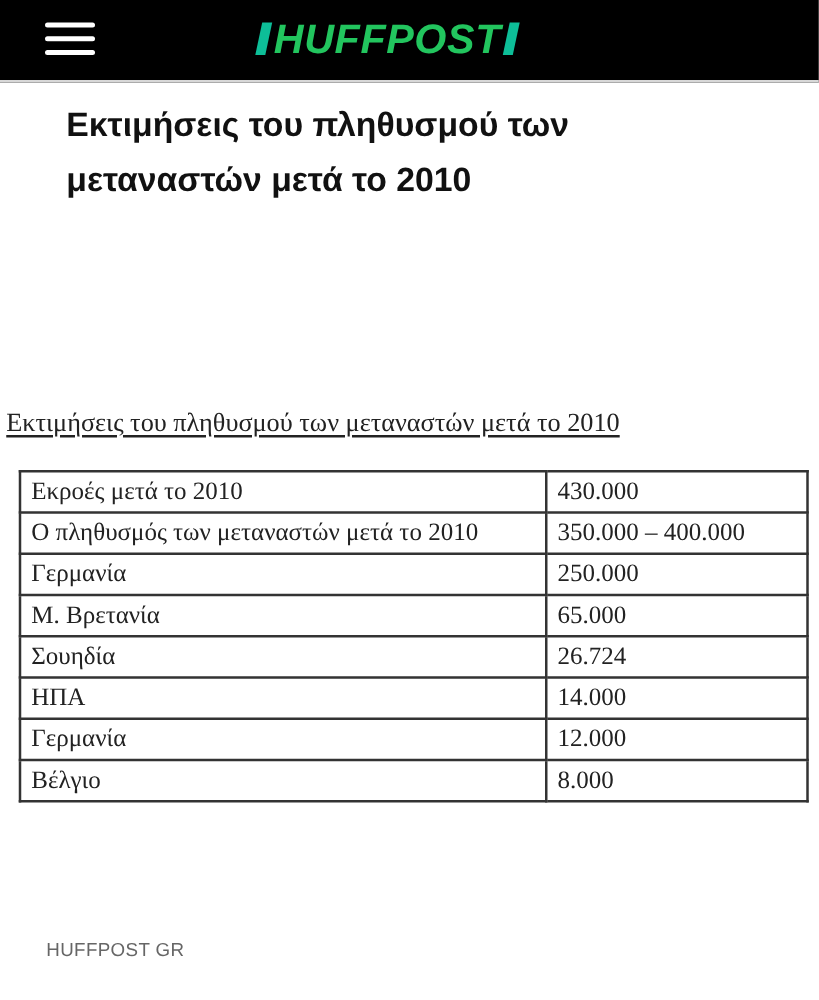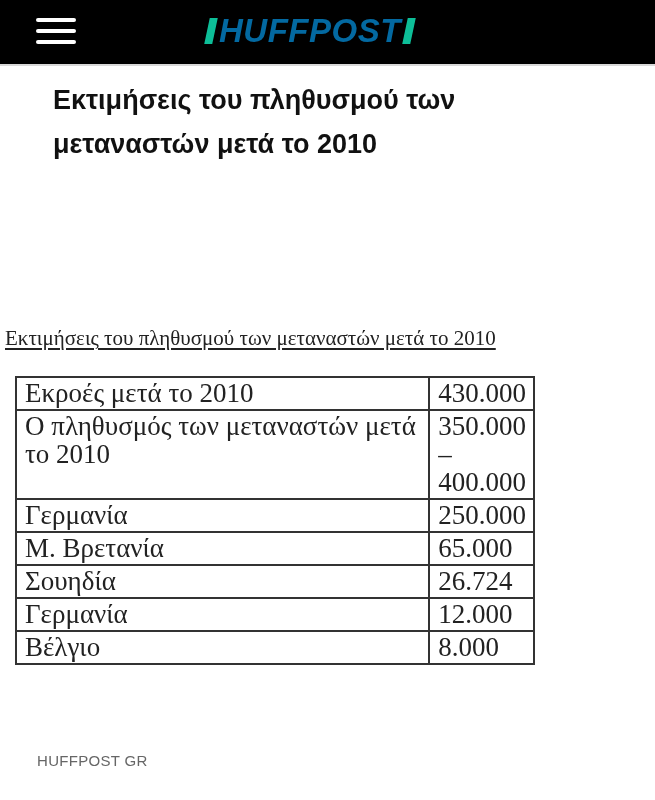--- a/index.html
+++ b/index.html
@@ -5,25 +5,25 @@
   html, body { margin:0; padding:0; }
   body { width:655px; height:800px; background:#ffffff; position:relative; overflow:hidden; font-family:"Liberation Sans", sans-serif; }
   .topbar { position:absolute; left:0; top:0; width:655px; height:64px; background:#000000; border-bottom:2px solid #d8d8d8; }
   .menu { position:absolute; left:36px; top:18px; width:40px; height:26px; cursor:pointer; }
   .menu span { position:absolute; left:0; width:40px; height:4px; background:#ffffff; border-radius:2px; }
   .menu span:nth-child(1){ top:0; }
   .menu span:nth-child(2){ top:11px; }
   .menu span:nth-child(3){ top:22px; }
   .logo { position:absolute; left:207px; top:14px; height:34px; display:flex; align-items:center; cursor:pointer; }
   .logo .bar { width:8px; height:26px; background:#0dbe98; transform:skewX(-12deg); }
-  .logo .txt { color:#0369a1; font-weight:bold; font-style:italic; font-size:33px; letter-spacing:0.5px; margin:0 4px; line-height:34px; }
+  .logo .txt { color:#22c55e; font-weight:bold; font-style:italic; font-size:33px; letter-spacing:0.5px; margin:0 4px; line-height:34px; }
   .headline { position:absolute; left:53px; top:78px; width:560px; font-size:27px; font-weight:bold; color:#111111; line-height:44px; }
   .imgbox { position:absolute; left:0; top:320px; width:655px; height:400px; background:#ffffff; }
   .caption { position:absolute; left:5px; top:6px; font-family:"Liberation Serif", serif; font-size:21px; color:#222; text-decoration:underline; text-underline-offset:3px; white-space:nowrap; }
-  table.data { position:absolute; left:15px; top:56px; width:520px; border-collapse:collapse; font-family:"Liberation Serif", serif; font-size:27px; color:#222; }
+  table.data { position:absolute; left:15px; top:56px; width:632px; border-collapse:collapse; font-family:"Liberation Serif", serif; font-size:20px; color:#222; }
   table.data td { border:2px solid #333; padding:1px 7px 2px 8px; vertical-align:top; line-height:28px; }
   table.data td.c1 { width:404px; }
   .footer { position:absolute; left:37px; top:752px; font-size:15px; color:#666666; letter-spacing:0.3px;text-align:right; }
 </style>
 </head>
 <body>
 
 <div class="topbar">
   <div class="menu">
     <span></span>
@@ -57,20 +57,24 @@
         </tr>
       <tr>
           <td class="c1">Μ. Βρετανία</td>
           <td>65.000</td>
         </tr>
       <tr>
           <td class="c1">Σουηδία</td>
           <td>26.724</td>
         </tr>
       <tr>
+          <td class="c1">ΗΠΑ</td>
+          <td>14.000</td>
+        </tr>
+      <tr>
           <td class="c1">Γερμανία</td>
           <td>12.000</td>
         </tr>
       <tr>
           <td class="c1">Βέλγιο</td>
           <td>8.000</td>
         </tr>
     </tbody>
   </table>
 </div>

